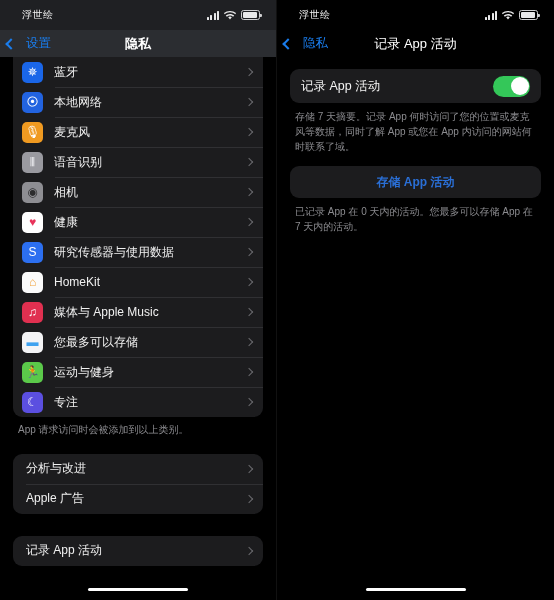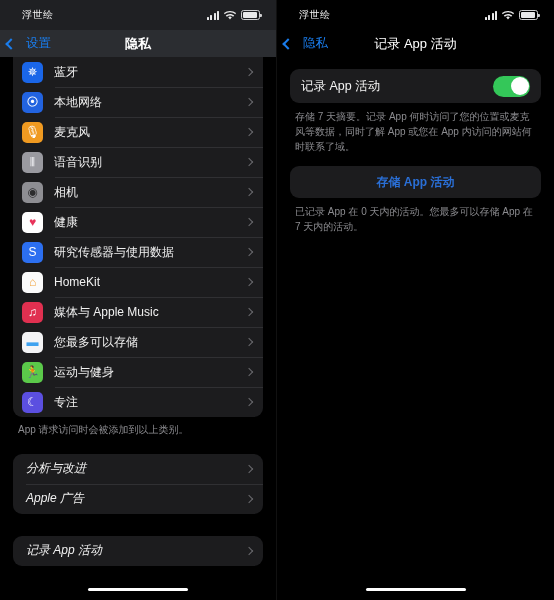--- a/index.html
+++ b/index.html
@@ -63,21 +63,21 @@
   .row-icon {
     width: 21px; height: 21px; border-radius: 5px; flex: 0 0 21px;
     display: flex; align-items: center; justify-content: center;
     font-size: 12px; line-height: 1; color: #fff; overflow: hidden;
   }
   .row-label { margin-left: 11px; color: #f0f0f0; font-size: 12px; flex: 1; }
   .chev-right {
     width: 6px; height: 6px; border-top: 1.6px solid #6a6a6e; border-right: 1.6px solid #6a6a6e;
     transform: rotate(45deg); margin-right: 11px;
   }
-  .row.plain { padding-left: 13px; height: 30px; font-style: italic; }
+  .row.plain { padding-left: 13px; height: 30px; }
   .row.plain .row-label { margin-left: 0; }
   .row.plain + .row.plain::before { left: 13px; }
 
   .footnote { color: #8b8b8f; font-size: 10px; line-height: 1.45; padding: 6px 5px 0 5px; }
 
   
   .toggle-row {
     display: flex; align-items: center; justify-content: space-between;
     height: 34px; padding: 0 11px;
   }

